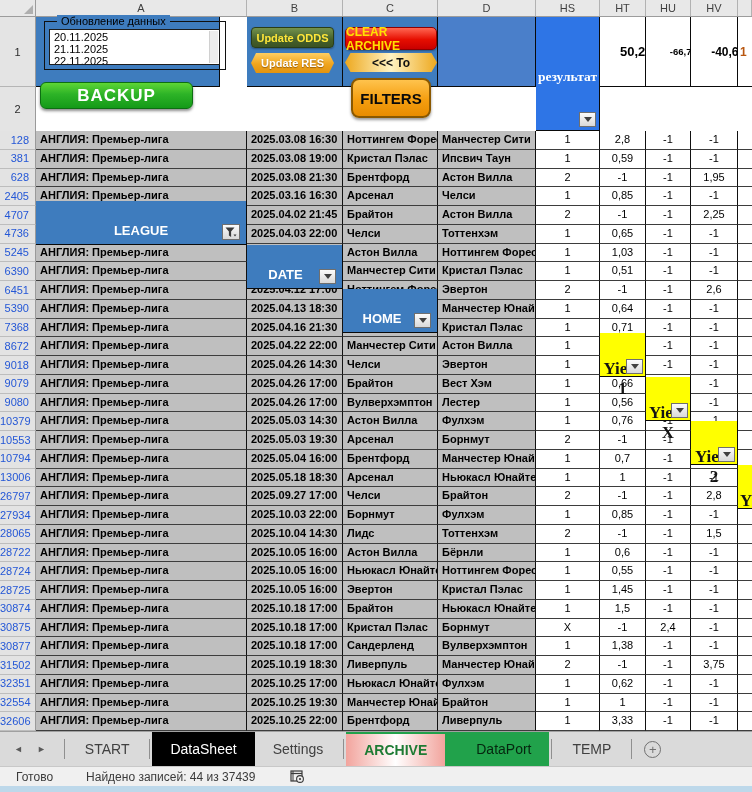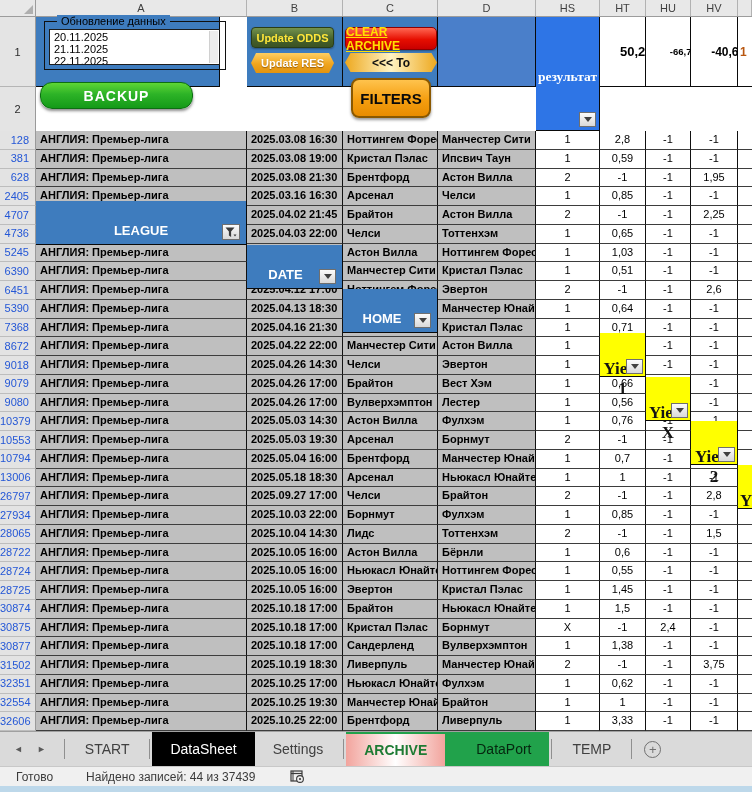--- a/index.html
+++ b/index.html
@@ -53,28 +53,28 @@
     font-weight:bold; cursor:pointer; }
   .btn-odds { left:251px; top:10px; width:83px; height:21px; border-radius:4px;
     background:linear-gradient(#74934C,#455F2B 60%,#3B5323); border:1px solid #2A3D17;
     color:#FFE63A; font-size:11px; box-shadow:0 1px 2px rgba(0,0,0,.35); }
   .btn-res { left:251px; top:36px; width:83px; height:20px;
     background:linear-gradient(#FFCE62,#F0A51E 55%,#E2930F);
     clip-path:polygon(6% 0,94% 0,100% 50%,94% 100%,6% 100%,0 50%);
     color:#fff; font-size:11px; text-shadow:0 1px 1px rgba(120,70,0,.7); }
   .btn-clear { left:345px; top:10px; width:92px; height:23px; border-radius:5px;
     background:linear-gradient(#FF6752,#E60E00 55%,#C90000); border:1px solid #8F0000;
-    color:#FFE100; font-size:12px; box-shadow:0 1px 2px rgba(0,0,0,.35);text-decoration:underline; }
+    color:#FFE100; font-size:12px; box-shadow:0 1px 2px rgba(0,0,0,.35); }
   .btn-to { left:345px; top:36px; width:92px; height:19px;
     background:linear-gradient(90deg,#EDA81F,#FFF3C2 50%,#EDA81F);
     clip-path:polygon(6% 0,94% 0,100% 50%,94% 100%,6% 100%,0 50%);
     color:#111; font-size:12px; }
-  .btn-backup { left:40px; top:65px; width:153px; height:27px; border-radius:12px;
+  .btn-backup { left:40px; top:65px; width:153px; height:27px; border-radius:6px;
     background:linear-gradient(#5ED635,#2DB327 45%,#149A18); border:1px solid #0D6E12;
-    color:#fff; font-size:14px; letter-spacing:1px; box-shadow:0 2px 3px rgba(0,0,0,.45); z-index:6; }
+    color:#fff; font-size:17px; letter-spacing:1px; box-shadow:0 2px 3px rgba(0,0,0,.45); z-index:6; }
   .btn-filters { left:351px; top:61px; width:80px; height:40px; border-radius:8px;
     background:linear-gradient(#FFC34D,#F59E10 55%,#E88C00); border:2px solid #8A5800;
     color:#0a0a0a; font-size:15px; box-shadow:0 2px 3px rgba(0,0,0,.4); z-index:6; }
 
   .hdr-label { color:#fff; font-weight:bold; font-size:13px; }
   .hdr-cell { position:relative; display:flex; align-items:flex-end; justify-content:center; padding-bottom:6px; }
   .hdr-cell .dd, .hdr-cell .fbtn { position:absolute; right:6px; bottom:4px; }
   .fbtn { width:18px; height:16px; background:linear-gradient(#FBFBFB,#D9D9D9);
     border:1px solid #6F6F6F; display:flex; align-items:center; justify-content:center; cursor:pointer; }
 

